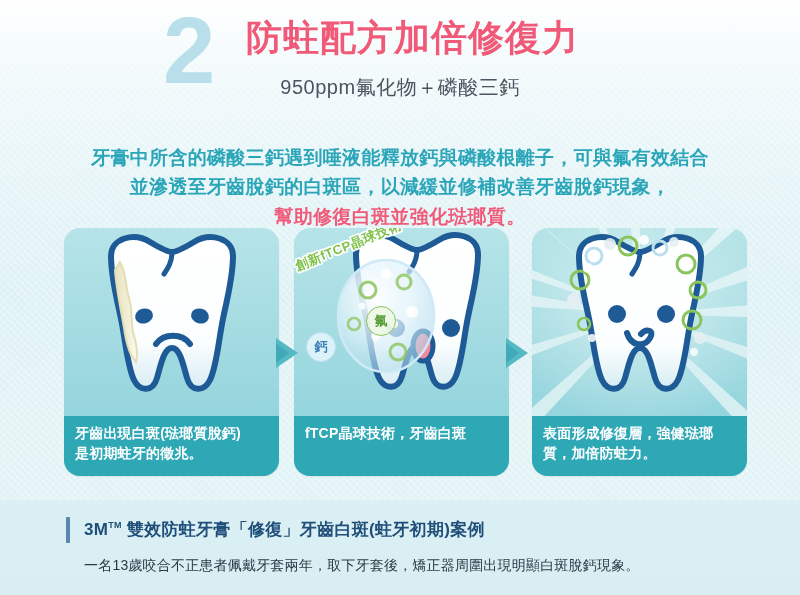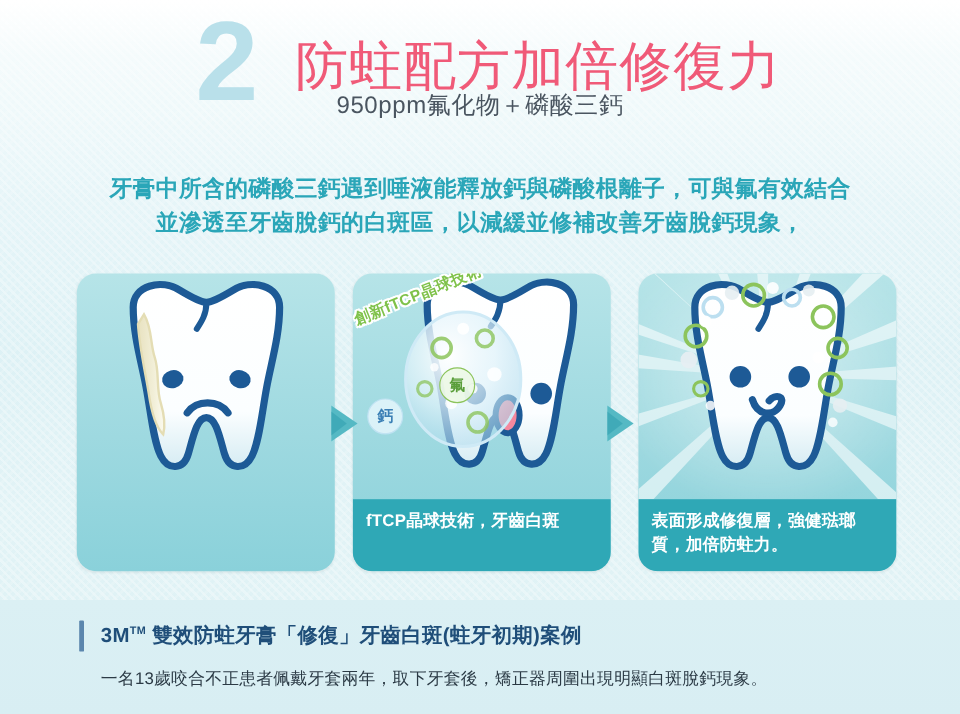--- a/index.html
+++ b/index.html
@@ -51,23 +51,23 @@
     font-size: 94px;
     font-weight: bold;
     color: #b9e0ea;
     line-height: 1;
     letter-spacing: -2px;
   }
 
   #main-title {
     position: absolute;
     left: 246px;
-    top: 26px;
-    font-size: 44px;
-    font-weight: normal;
+    top: 14px;
+    font-size: 36px;
+    font-weight: bold;
     color: #f05a78;
     letter-spacing: 1px;
     white-space: nowrap;
   }
 
   #sub-title {
     position: absolute;
     left: 0; right: 0;
     top: 74px;
     text-align: center;
@@ -243,20 +243,21 @@
 
   <div id="header">
     <div id="step-number">2</div>
     <div id="main-title">防蛀配方加倍修復力</div>
     <div id="sub-title">950ppm氟化物＋磷酸三鈣</div>
   </div>
 
   <div id="intro">
     <div class="line teal">牙膏中所含的磷酸三鈣遇到唾液能釋放鈣與磷酸根離子，可與氟有效結合</div>
     <div class="line teal">並滲透至牙齒脫鈣的白斑區，以減緩並修補改善牙齒脫鈣現象，</div>
+    <div class="line pink">幫助修復白斑並強化琺瑯質。</div>
   </div>
 
   <div id="panels">
 
     <div class="panel" id="panel-1">
       <div class="panel-art">
         <svg width="215" height="188" viewBox="0 0 215 188" xmlns="http://www.w3.org/2000/svg">
           <defs>
             <linearGradient id="toothGrad1" x1="0" y1="0" x2="0" y2="1">
               <stop offset="0%" stop-color="#ffffff"></stop>
@@ -278,20 +279,24 @@
           <path d="M56 34 C63 46 61 58 65 70 C69 82 66 96 70 108 C73 118 74 126 72 134
                    C66 128 62 114 60 100 C57 82 52 60 51 42 Z" fill="url(#spotGrad)" stroke="#e4ddb4" stroke-width="2"></path>
 
           <path d="M108 24 C108 34 104 40 100 46" fill="none" stroke="#1d5a96" stroke-width="5" stroke-linecap="round"></path>
 
           <ellipse cx="80" cy="88" rx="9" ry="7.5" fill="#1d5a96" transform="rotate(-14 80 88)"></ellipse>
           <ellipse cx="136" cy="88" rx="9" ry="7.5" fill="#1d5a96" transform="rotate(14 136 88)"></ellipse>
 
           <path d="M92 116 C100 105 118 105 126 116" fill="none" stroke="#1d5a96" stroke-width="6" stroke-linecap="round"></path>
         </svg>
+      </div>
+      <div class="panel-caption">
+        <div>牙齒出現白斑(琺瑯質脫鈣)</div>
+        <div>是初期蛀牙的徵兆。</div>
       </div>
     </div>
 
     <div class="panel-arrow" id="arrow-1">
       <svg width="26" height="34" viewBox="0 0 26 34" xmlns="http://www.w3.org/2000/svg">
         <polygon points="0,2 22,17 0,32" fill="#55b9c4"></polygon>
         <polygon points="0,7 13,17 0,27" fill="#2f9fae" opacity=".55"></polygon>
       </svg>
     </div>
 

